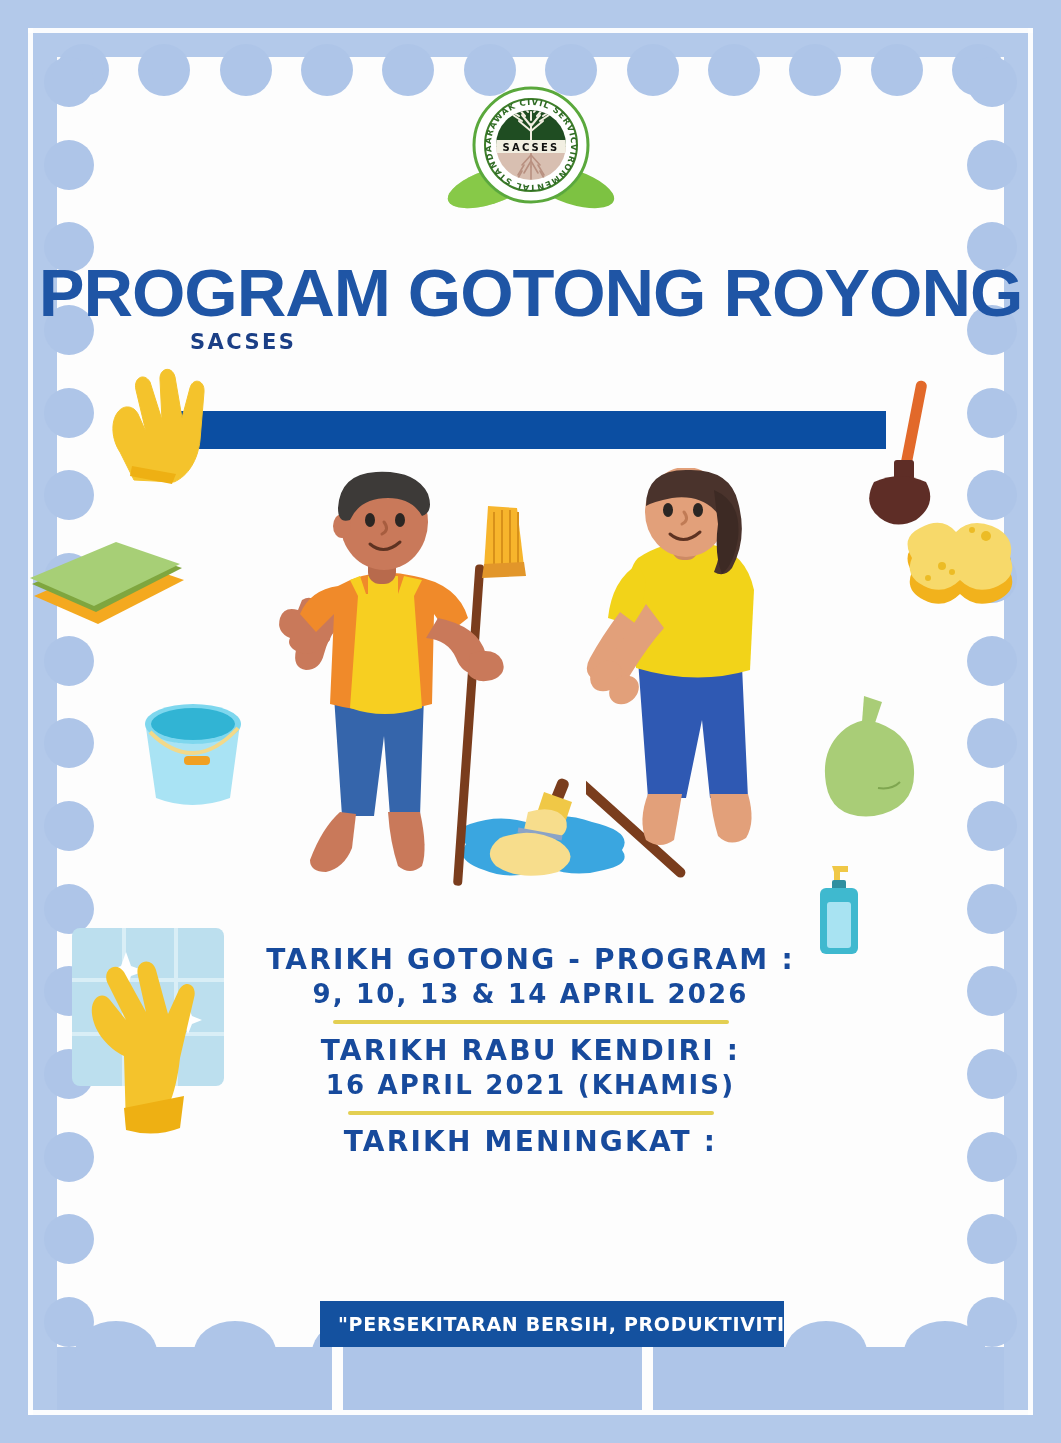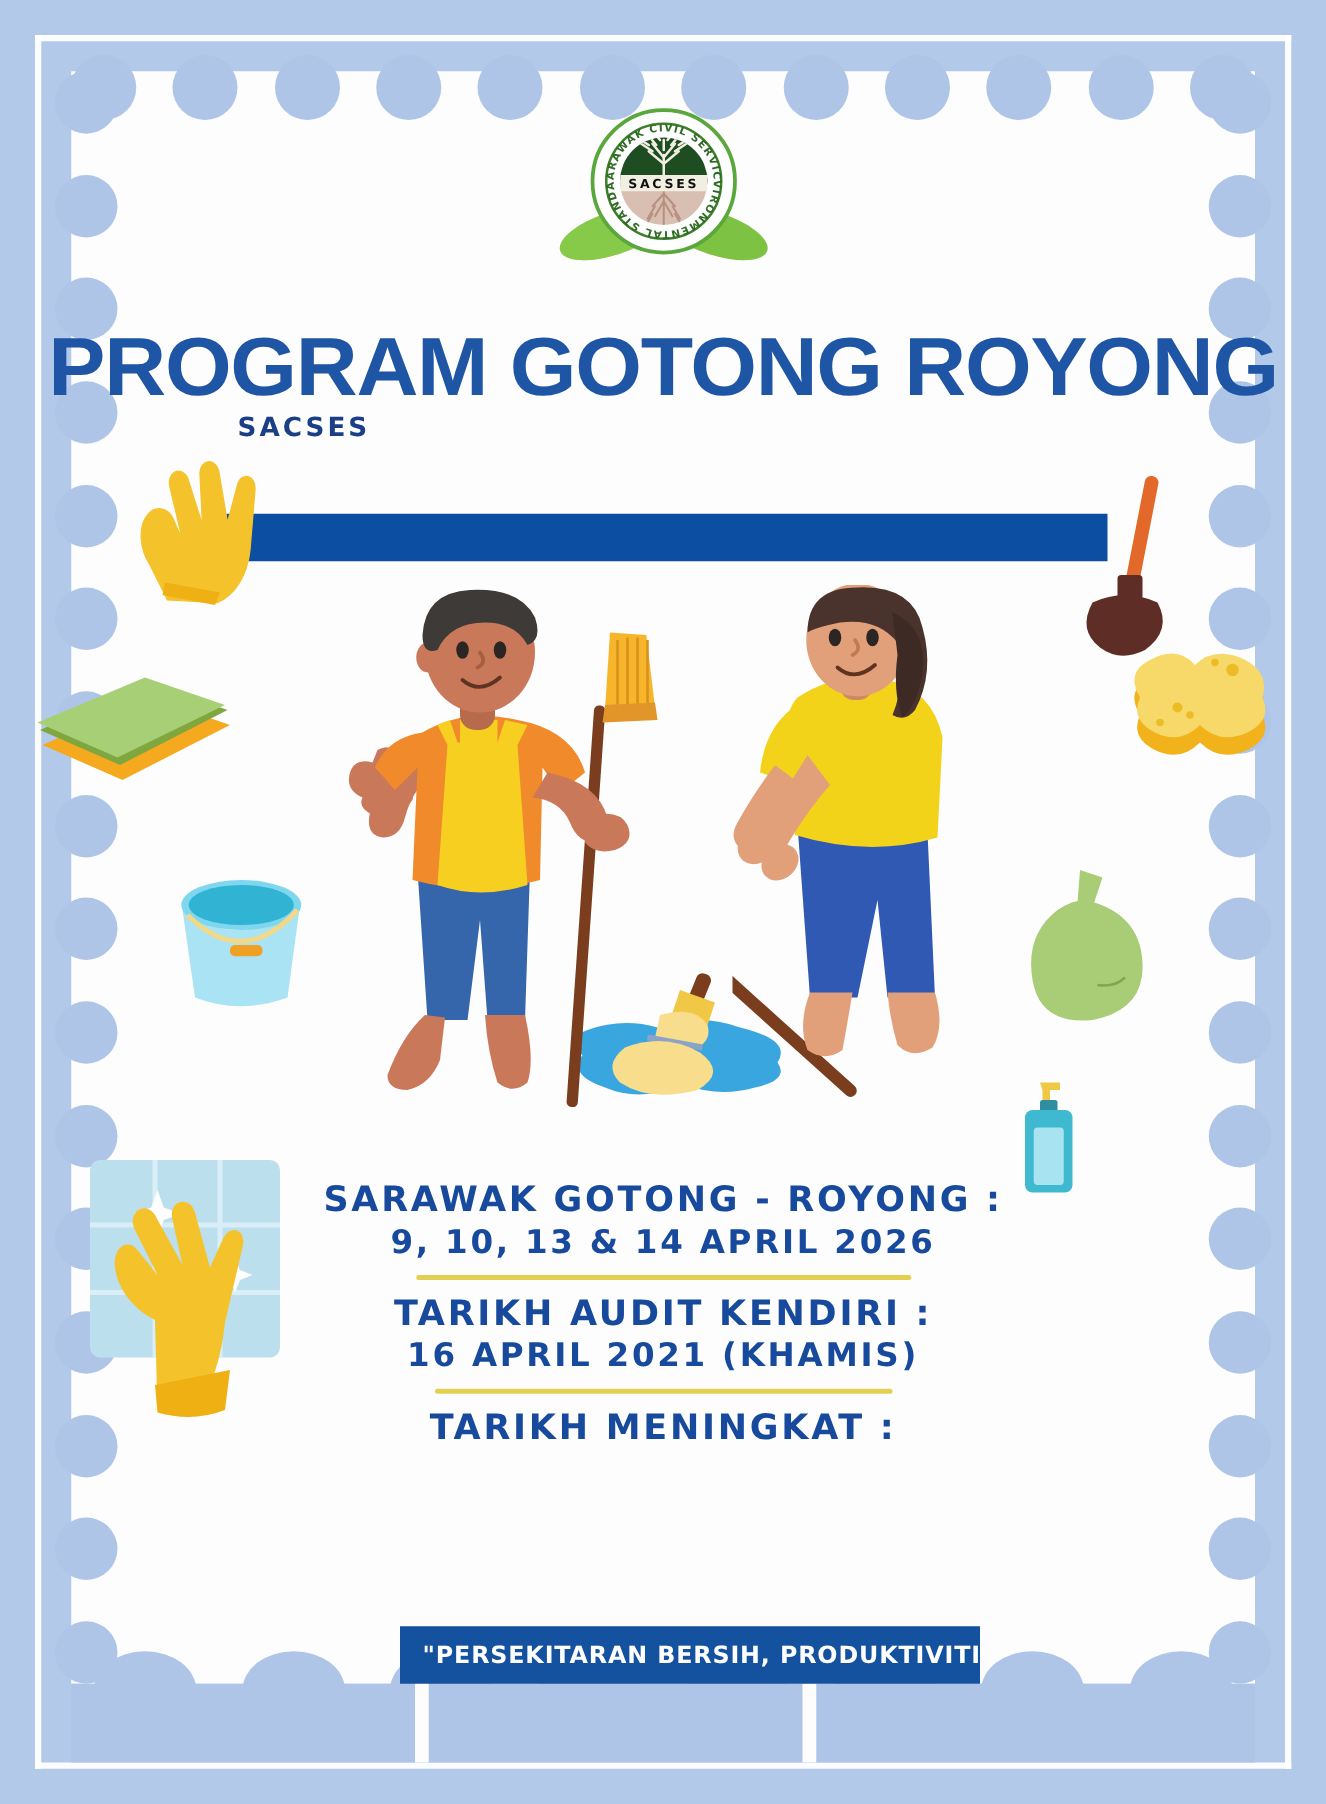--- a/index.html
+++ b/index.html
@@ -402,24 +402,24 @@
 
   <svg class="art" style="left:470px; top:776px" width="150" height="110" viewBox="0 0 150 110">
     <rect x="82" y="2" width="12" height="36" rx="5" fill="#7a3d1d" transform="rotate(22 88 20)"></rect>
     <path d="M74 16 L102 26 L96 44 L68 34 Z" fill="#f0c846"></path>
     <path d="M58 36 Q86 28 96 44 Q100 58 84 64 Q62 68 54 54 Z" fill="#f7dd8c"></path>
     <path d="M48 54 L92 62" stroke="#8ba3c6" stroke-width="5" fill="none"></path>
     <path d="M30 62 Q62 50 90 66 Q112 82 88 96 Q50 106 26 90 Q12 76 30 62 Z" fill="#f7dd8c"></path>
   </svg>
 
   <div id="dates">
-    <div class="d-line d-md">SARAWAK GOTONG - ROYONG :</div>
+    <div class="d-line d-md">TARIKH GOTONG - PROGRAM :</div>
     <div class="d-line d-lg">9, 10, 13 &amp; 14 APRIL 2026</div>
     <div class="rule"></div>
-    <div class="d-line d-md">TARIKH AUDIT KENDIRI :</div>
+    <div class="d-line d-md">TARIKH RABU KENDIRI :</div>
     <div class="d-line d-lg">16 APRIL 2021 (KHAMIS)</div>
     <div class="rule narrow"></div>
     <div class="d-line d-md">TARIKH MENINGKAT :</div>
   </div>
 
   <div id="slogan">
     <span>"PERSEKITARAN BERSIH, PRODUKTIVITI MENINGKAT"</span>
   </div>
 
 </div>

